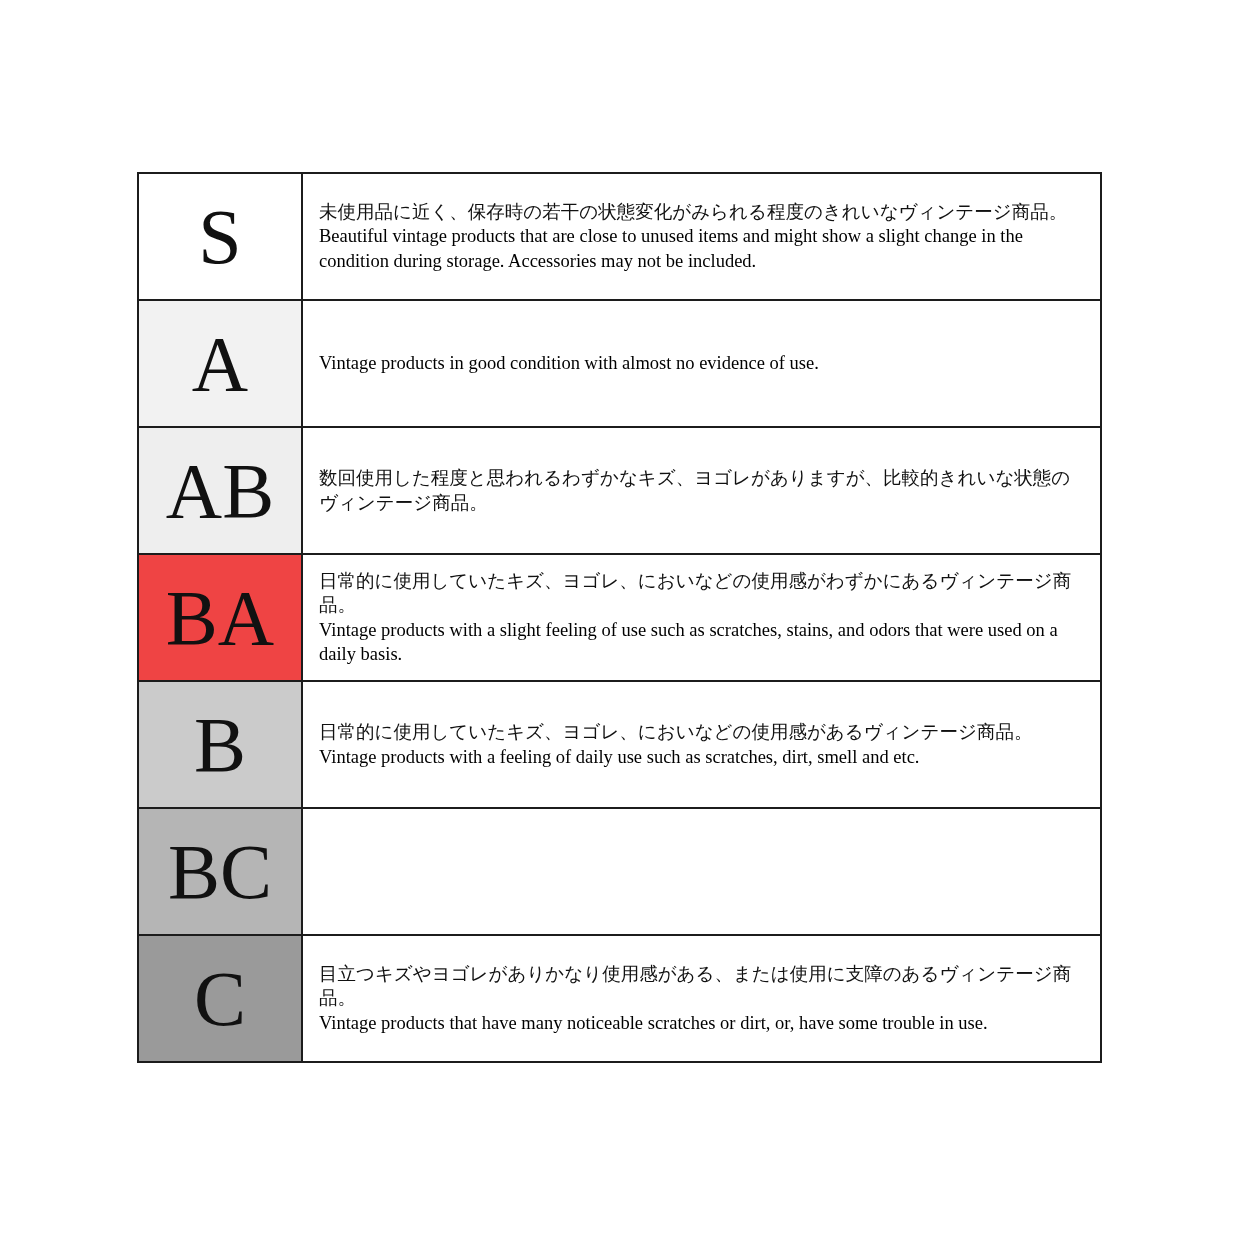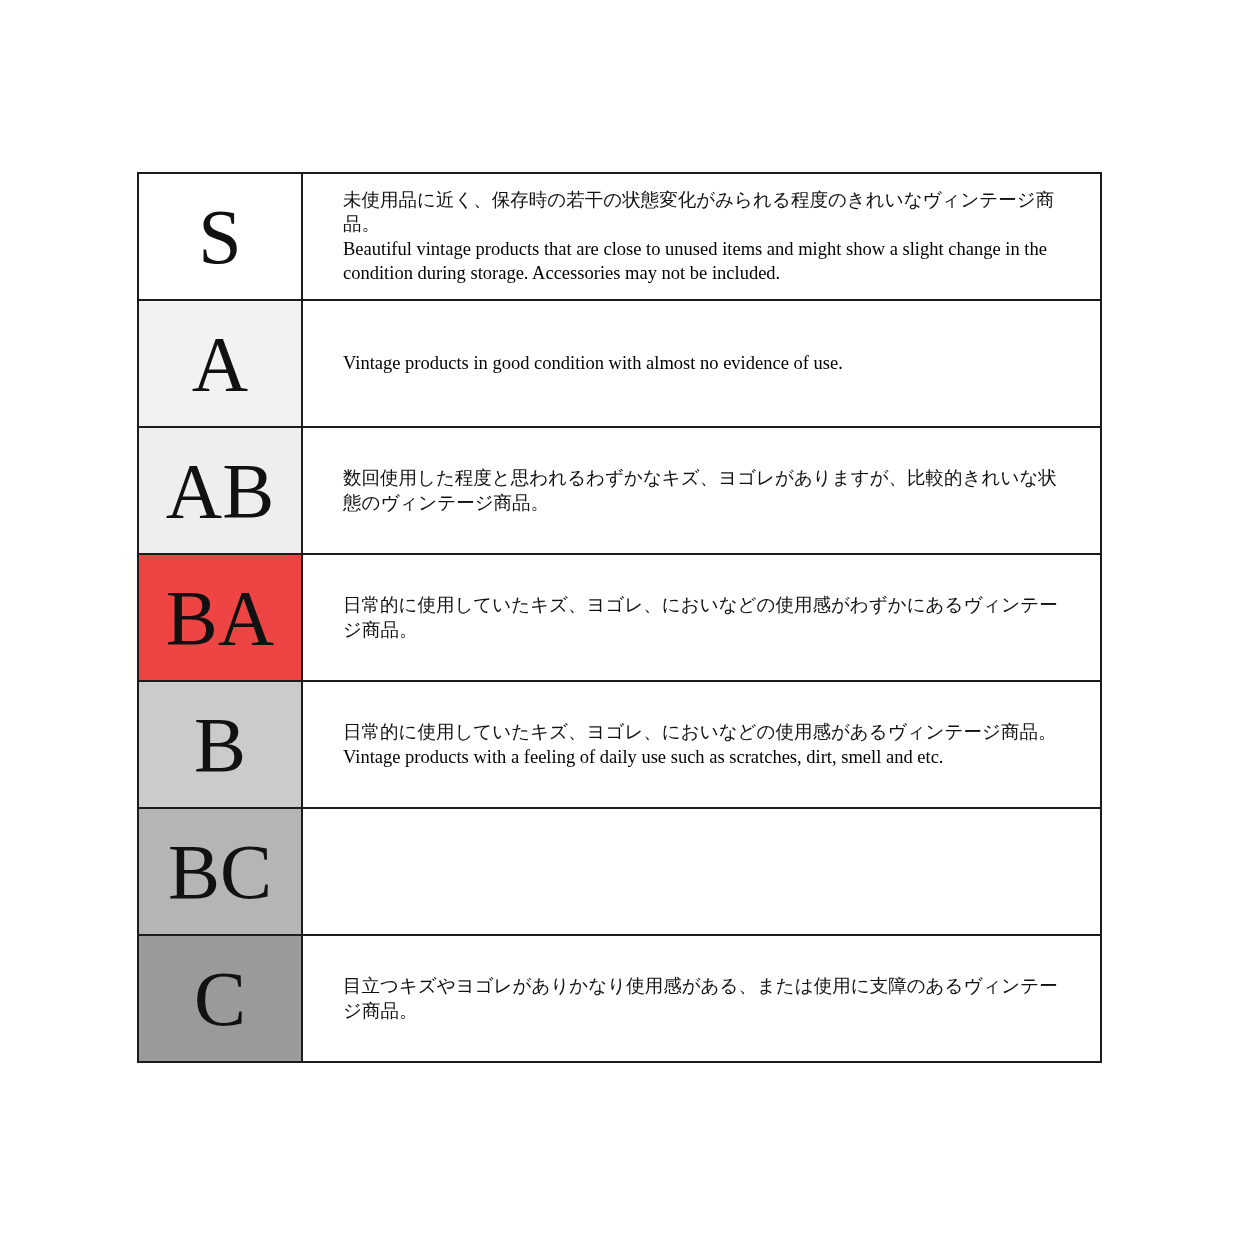--- a/index.html
+++ b/index.html
@@ -50,21 +50,21 @@
     font-weight: 400;
     color: #111111;
     letter-spacing: 0;
   }
   .desc-cell {
     flex: 1 1 auto;
     box-sizing: border-box;
     display: flex;
     flex-direction: column;
     justify-content: center;
-    padding: 8px 26px 8px 40px;
+    padding: 8px 26px 8px 16px;
     background: #ffffff;
   }
   .desc-jp {
     font-size: 18.5px;
     line-height: 1.32;
     color: #111111;
   }
   .desc-en {
     font-size: 18.5px;
     line-height: 1.32;
@@ -103,20 +103,21 @@
       <div class="desc-jp">数回使用した程度と思われるわずかなキズ、ヨゴレがありますが、比較的きれいな状態のヴィンテージ商品。</div>
     </div>
   </div>
 
   <div class="grade-row">
     <div class="grade-cell" style="background-color: #ef4444;">
       <span class="grade-letter">BA</span>
     </div>
     <div class="desc-cell">
       <div class="desc-jp">日常的に使用していたキズ、ヨゴレ、においなどの使用感がわずかにあるヴィンテージ商品。</div>
+      <div class="desc-en">Vintage products with a slight feeling of use such as scratches, stains, and odors that were used on a daily basis.</div>
     </div>
   </div>
 
   <div class="grade-row">
     <div class="grade-cell" style="background-color: rgb(203, 203, 203);">
       <span class="grade-letter">B</span>
     </div>
     <div class="desc-cell">
       <div class="desc-jp">日常的に使用していたキズ、ヨゴレ、においなどの使用感があるヴィンテージ商品。</div>
       <div class="desc-en">Vintage products with a feeling of daily use such as scratches, dirt, smell and etc.</div>
@@ -128,16 +129,17 @@
       <span class="grade-letter">BC</span>
     </div>
   </div>
 
   <div class="grade-row">
     <div class="grade-cell" style="background-color: rgb(154, 154, 154);">
       <span class="grade-letter">C</span>
     </div>
     <div class="desc-cell">
       <div class="desc-jp">目立つキズやヨゴレがありかなり使用感がある、または使用に支障のあるヴィンテージ商品。</div>
+      <div class="desc-en">Vintage products that have many noticeable scratches or dirt, or, have some trouble in use.</div>
     </div>
   </div>
 
 </div>
 
 </body></html>

